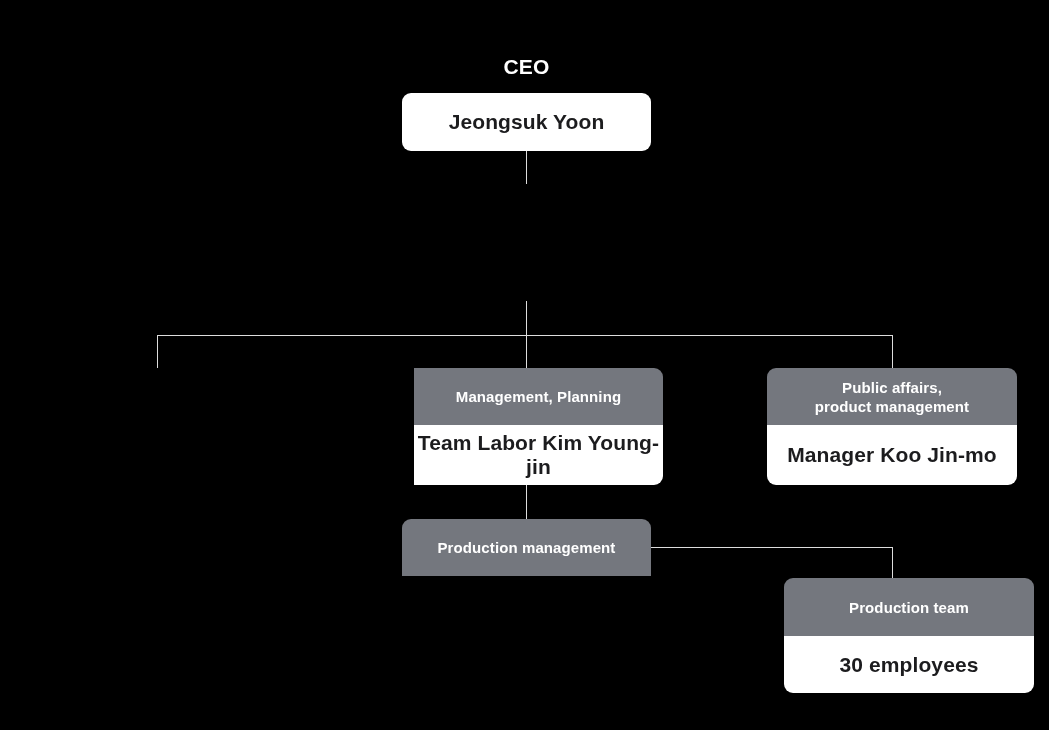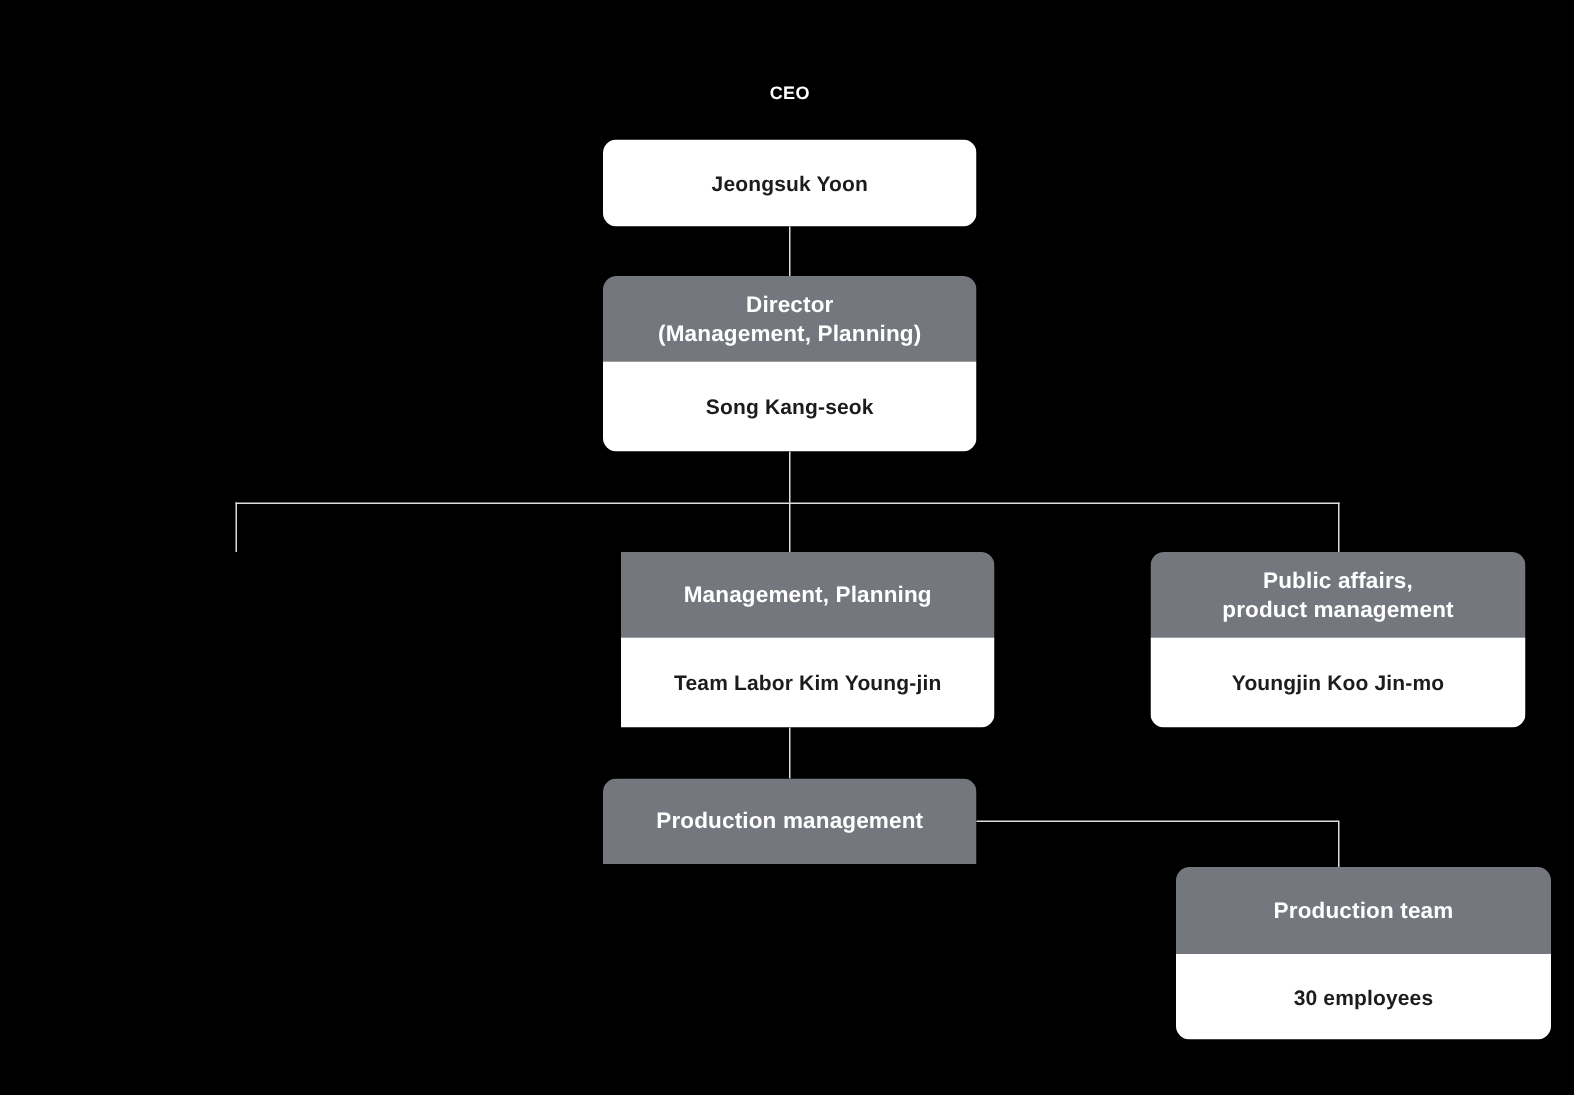--- a/index.html
+++ b/index.html
@@ -12,21 +12,21 @@
     width: 1049px;
     height: 730px;
     background: #000000;
     font-family: "Liberation Sans", sans-serif;
     overflow: hidden;
   }
   .root-label {
     position: absolute;
     text-align: center;
     color: #FFFFFF;
-    font-size: 12px;
+    font-size: 21px;
     font-weight: 700;
     letter-spacing: 0.2px;
   }
   .org-node {
     position: absolute;
     border-radius: 9px;
     overflow: hidden;
     display: flex;
     flex-direction: column;
   }
@@ -43,21 +43,21 @@
     white-space: pre-line;
     letter-spacing: 0.1px;
   }
   .node-body {
     background: #FFFFFF;
     color: #1C1C1E;
     display: flex;
     align-items: center;
     justify-content: center;
     text-align: center;
-    font-size: 14px;
+    font-size: 21px;
     font-weight: 600;
     letter-spacing: 0.1px;
     flex: 1;
   }
   .connector {
     position: absolute;
     background: #DDDDDD;
   }
 </style>
 </head>
@@ -66,44 +66,39 @@
 <div class="stage">
 
   <div class="root-label" style="left:402px; top:55px; width:249px;">CEO</div>
 
   <div class="org-node" style="left:402px; top:93px; width:249px; height:58px;">
     <div class="node-body">Jeongsuk Yoon</div>
   </div>
 
   <div class="connector" style="left:526px; top:151px; width:1px; height:33px;"></div>
 
-  <div class="org-node" style="left:402px; top:184px; width:249px; height:117px;">
-    <div class="node-header" style="height:57px;">Director
-(Management, Planning)</div>
-    <div class="node-body">Song Kang-seok</div>
-  </div>
 
   <div class="connector" style="left:526px; top:301px; width:1px; height:34px;"></div>
 
   <div class="connector" style="left:157px; top:335px; width:736px; height:1px;"></div>
 
   <div class="connector" style="left:157px; top:335px; width:1px; height:33px;"></div>
   <div class="connector" style="left:526px; top:335px; width:1px; height:33px;"></div>
   <div class="connector" style="left:892px; top:335px; width:1px; height:33px;"></div>
 
 
   <div class="org-node" style="left:402px; top:368px; width:249px; height:117px;padding-left:12px;">
     <div class="node-header" style="height:57px;">Management, Planning</div>
     <div class="node-body">Team Labor Kim Young-jin</div>
   </div>
 
   <div class="org-node" style="left:767px; top:368px; width:250px; height:117px;">
     <div class="node-header" style="height:57px;">Public affairs,
 product management</div>
-    <div class="node-body">Youngjin Koo Jin-mo</div>
+    <div class="node-body">Manager Koo Jin-mo</div>
   </div>
 
   <div class="connector" style="left:526px; top:485px; width:1px; height:34px;"></div>
 
   <div class="org-node" style="left:402px; top:519px; width:249px; height:127px;">
     <div class="node-header" style="height:57px;">Production management</div>
   </div>
 
   <div class="connector" style="left:651px; top:547px; width:241px; height:1px;"></div>
   <div class="connector" style="left:892px; top:547px; width:1px; height:31px;"></div>

